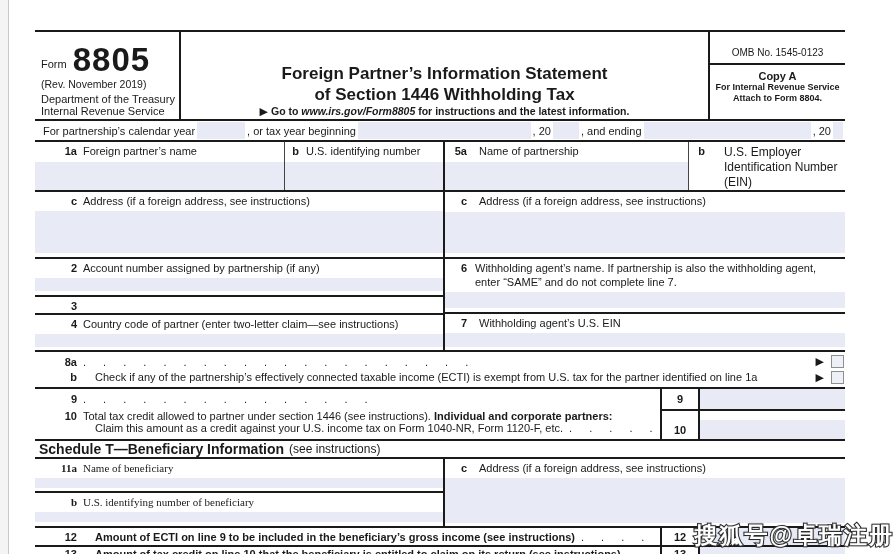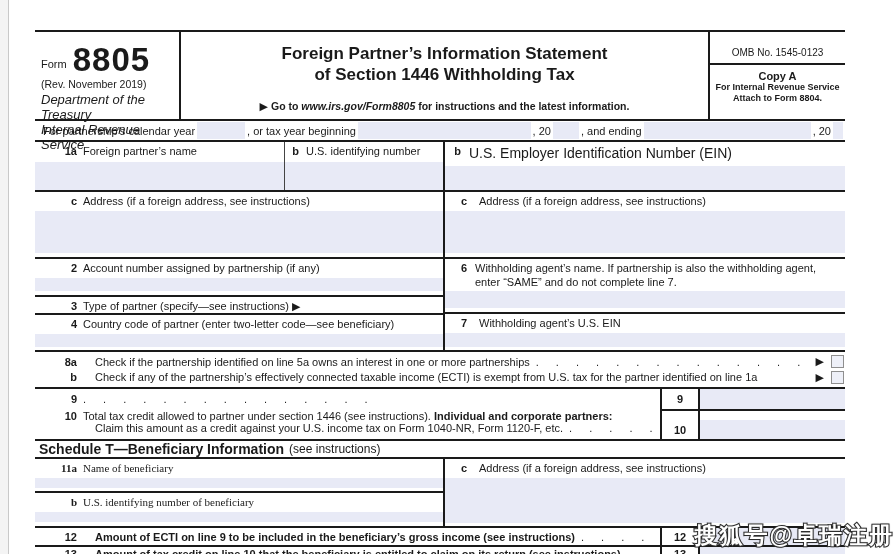--- a/index.html
+++ b/index.html
@@ -13,22 +13,22 @@
     background:#f4f4f4; border-right:1px solid #c9c9c9; }
   .form { position:absolute; left:35px; top:30px; width:810px; }
 
   
   .header { display:flex; border-top:2px solid #1a1a1a; border-bottom:2px solid #1a1a1a; height:91px; }
   .h-left { width:146px; border-right:2px solid #1a1a1a; padding:13px 4px 2px 6px; }
   .form-line { display:flex; align-items:flex-end; }
   .form-word { font-size:11px; padding-bottom:5px; }
   .form-num { font-size:33px; font-weight:900; letter-spacing:1px; line-height:0.9; margin-left:6px; }
   .rev { font-size:10.5px; margin-top:3px; }
-  .agency { font-size:13px; line-height:1.15; margin-top:3px;font-style:italic; }
-  .h-center { flex:1; text-align:center; display:flex; flex-direction:column; justify-content:space-between; padding:12px 4px 6px; }
+  .agency { font-size:11px; line-height:1.15; margin-top:3px; }
+  .h-center { flex:1; text-align:center; display:flex; flex-direction:column; justify-content:space-between; padding:32px 4px 6px; }
   .title { font-size:17px; font-weight:bold; line-height:1.22; }
   .goto { font-size:10.5px; font-weight:bold; }
   .goto .url { font-style:italic; }
   .h-right { width:137px; border-left:2px solid #1a1a1a; display:flex; flex-direction:column; text-align:center; }
   .omb { font-size:10px; padding:15px 0 5px; border-bottom:2px solid #1a1a1a; }
   .copyA { font-size:11px; font-weight:bold; padding-top:5px; }
   .copy-sub { font-size:9px; font-weight:bold; line-height:1.25; }
 
   
   .cal-row { display:flex; align-items:stretch; height:21px; border-bottom:2px solid #1a1a1a; font-size:11px; padding-left:8px; }
@@ -56,21 +56,21 @@
   .row-c .cell-fill { margin:3px 0 4px; }
   .row-2 { height:38px; border-bottom:2px solid #1a1a1a; display:flex; flex-direction:column; }
   .row-2 .cell-fill { margin:2px 0 4px; }
   .row-3 { height:19px; border-bottom:2px solid #1a1a1a; }
   .row-4 { height:35px; display:flex; flex-direction:column; }
   .row-4 .cell-fill { margin:2px 0 3px; }
 
   .row-5 { display:flex; height:50px; border-bottom:2px solid #1a1a1a; }
   .cell-5a { width:244px; border-right:1px solid #444; display:flex; flex-direction:column; }
   .cell-5b { flex:1; display:flex; flex-direction:column; }
-  .cell-5b .rnum { width:16px; } .cell-5b .rtxt { margin-left:8px; font-size:14px; }
+  .cell-5b .rnum { width:16px; } .cell-5b .rtxt { margin-left:19px; font-size:12px; }
   .row-6 { height:56px; border-bottom:2px solid #1a1a1a; display:flex; flex-direction:column; }
   .row-6 .txt6 { margin-left:8px; padding-right:4px; }
   .row-6 .cell-fill { margin:2px 0 4px; }
   .row-7 { height:36px; display:flex; flex-direction:column; }
   .row-7 .cell-fill { margin:2px 0 3px; }
 
   
   .band8 { border-bottom:2px solid #1a1a1a; height:37px; display:flex; flex-direction:column; justify-content:space-around; padding:2px 0; }
   .row8 { display:flex; align-items:center; font-size:11px; height:16px; }
   .row8 .lab { margin-left:18px; white-space:nowrap; }
@@ -201,34 +201,40 @@
         <div class="row-2">
           <div class="lbl">
               <span class="num">2</span>
               <span class="txt">Account number assigned by partnership (if any)</span>
             </div>
           <div class="fill cell-fill"></div>
         </div>
         <div class="row-3">
           <div class="lbl">
               <span class="num">3</span>
-              <span class="txt"><span>Type of partner (specify—see instructions)</span> <span class="arrow">▶</span></span>
             </div>
         </div>
         <div class="row-4">
           <div class="lbl">
               <span class="num">4</span>
-              <span class="txt">Country code of partner (enter two-letter code—see beneficiary)</span>
+              <span class="txt">Country code of partner (enter two-letter claim—see instructions)</span>
             </div>
           <div class="fill cell-fill"></div>
         </div>
       </div>
 
       <div class="col-right">
         <div class="row-5">
+          <div class="cell-5a">
+            <div class="lbl">
+                <span class="rnum">5a</span>
+                <span class="rtxt">Name of partnership</span>
+              </div>
+            <div class="fill cell-fill"></div>
+          </div>
           <div class="cell-5b">
             <div class="lbl">
                 <span class="rnum">b</span>
                 <span class="rtxt">U.S. Employer Identification Number (EIN)</span>
               </div>
             <div class="fill cell-fill"></div>
           </div>
         </div>
         <div class="row-c">
           <div class="lbl">
@@ -250,21 +256,20 @@
               <span class="rtxt">Withholding agent’s U.S. EIN</span>
             </div>
           <div class="fill cell-fill"></div>
         </div>
       </div>
     </div>
 
     <div class="band8">
       <div class="row8">
         <span class="num">8a</span>
-        <span class="lab">Check if the partnership identified on line 5a owns an interest in one or more partnerships</span>
         <span class="dots">. . . . . . . . . . . . . . . . . . . .</span>
         <span class="arrow">▶</span>
         <span class="checkbox"></span>
       </div>
       <div class="row8">
         <span class="num">b</span>
         <span class="lab">Check if any of the partnership’s effectively connected taxable income (ECTI) is exempt from U.S. tax for the partner identified on line 1a</span>
         <span class="dots"></span>
         <span class="arrow">▶</span>
         <span class="checkbox"></span>

